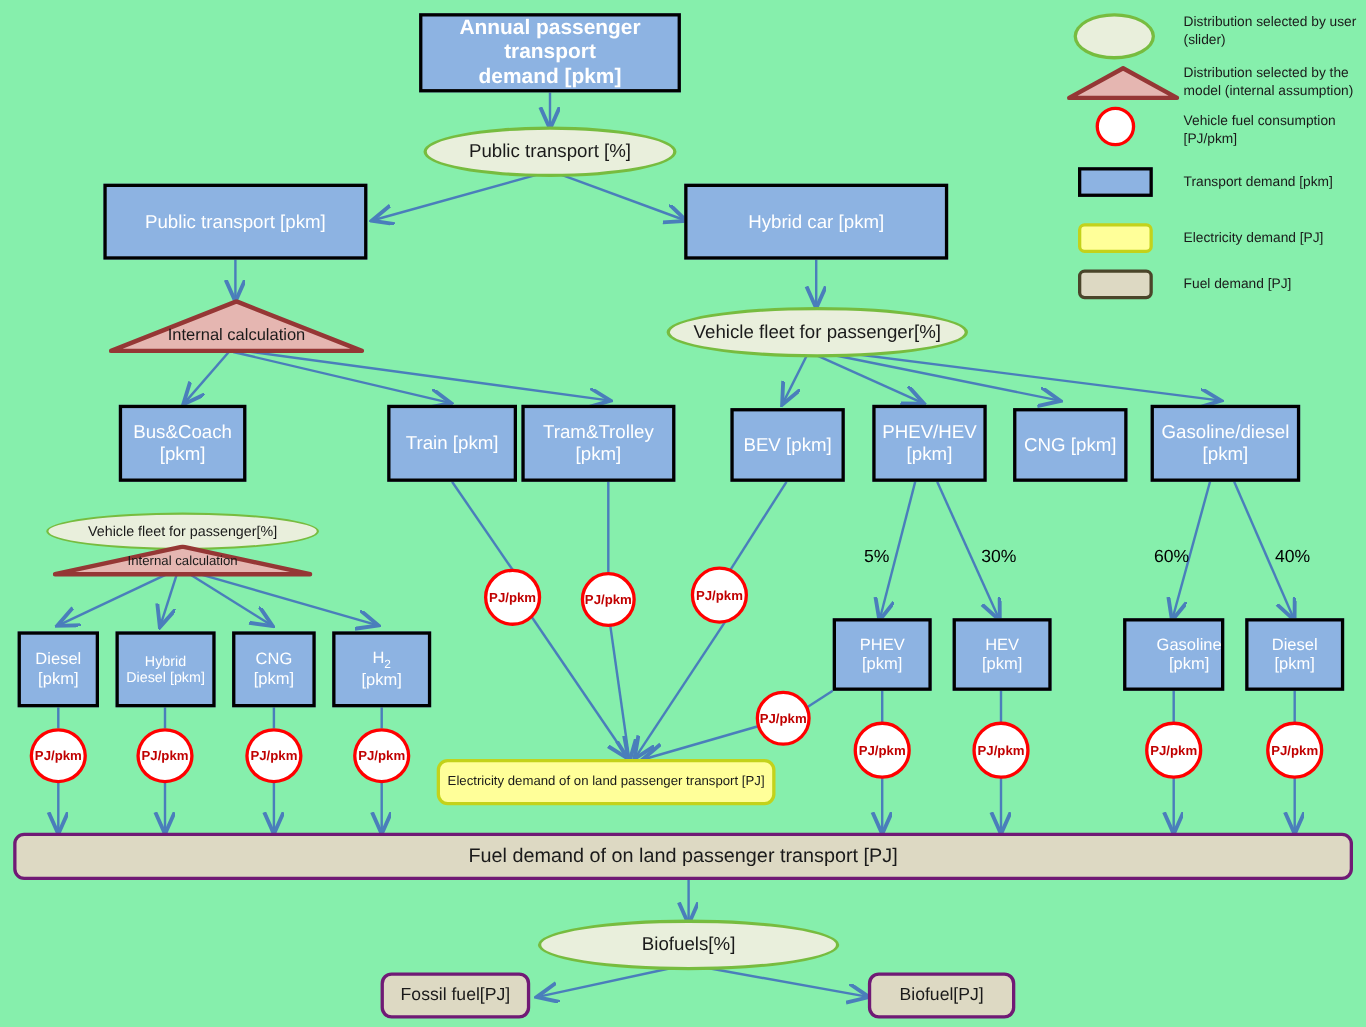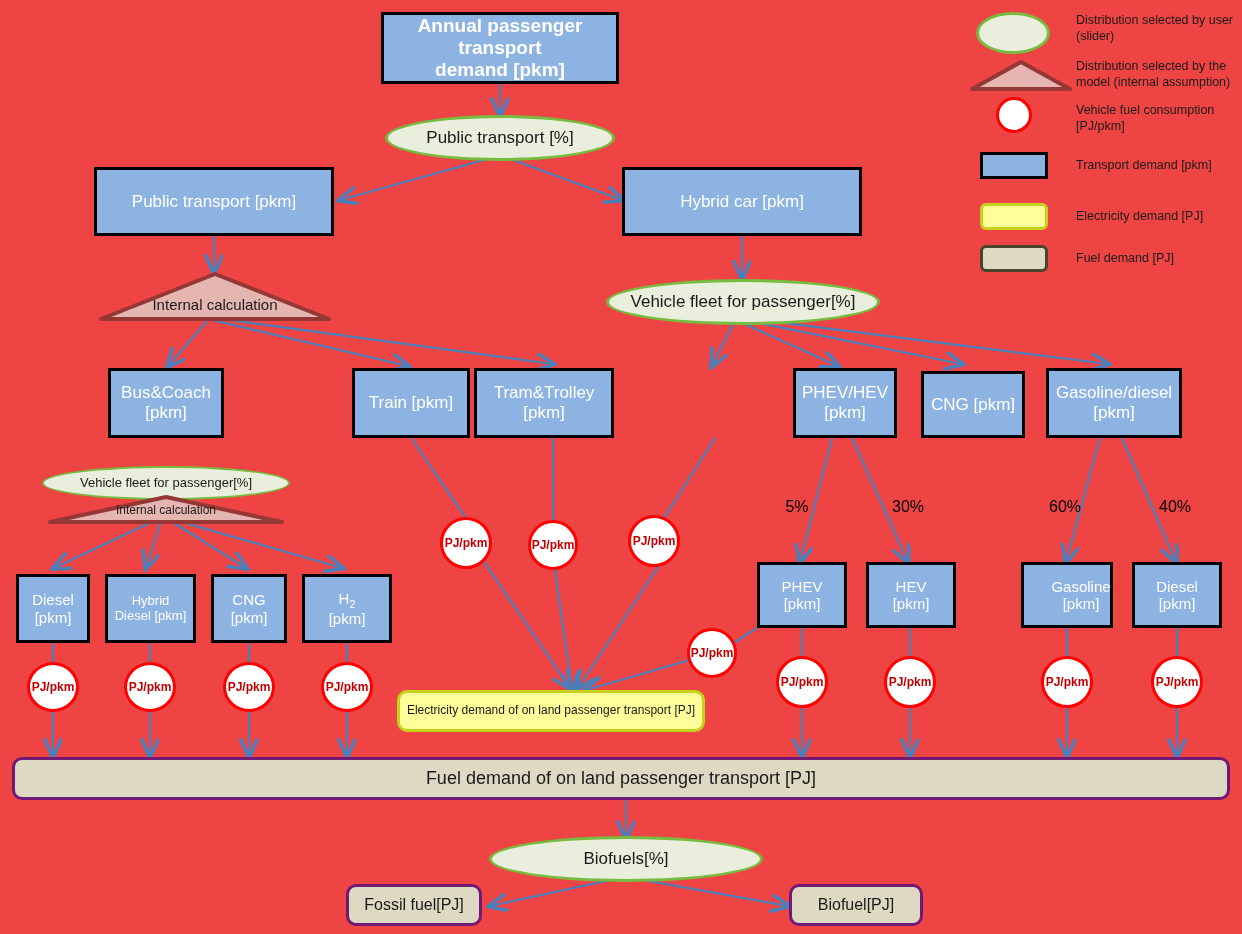--- a/index.html
+++ b/index.html
@@ -7,21 +7,21 @@
     padding: 0;
     background: #ffffff;
   }
   body {
     font-family: "Liberation Sans", sans-serif;
   }
   #canvas {
     position: relative;
     width: 1242px;
     height: 934px;
-    background: #ef4444;
+    background: #86efac;
     overflow: hidden;
   }
   #edges {
     position: absolute;
     left: 0; top: 0;
     width: 1242px;
     height: 934px;
     pointer-events: none;
   }
   .node {
@@ -271,20 +271,21 @@
 
   <div class="node box-blue" style="left:352px; top:368px; width:118px; height:70px;">Train [pkm]</div>
 
   <div class="node box-blue" style="left:474px; top:368px; width:140px; height:70px;">
     <div>
       <span>Tram&amp;Trolley</span><br>
       <span>[pkm]</span>
     </div>
   </div>
 
+  <div class="node box-blue" style="left:664px; top:371px; width:104px; height:67px;">BEV [pkm]</div>
 
   <div class="node box-blue" style="left:793px; top:368px; width:104px; height:70px;">
     <div>
       <span>PHEV/HEV</span><br>
       <span>[pkm]</span>
     </div>
   </div>
 
   <div class="node box-blue" style="left:921px; top:371px; width:104px; height:67px;">CNG [pkm]</div>
 

